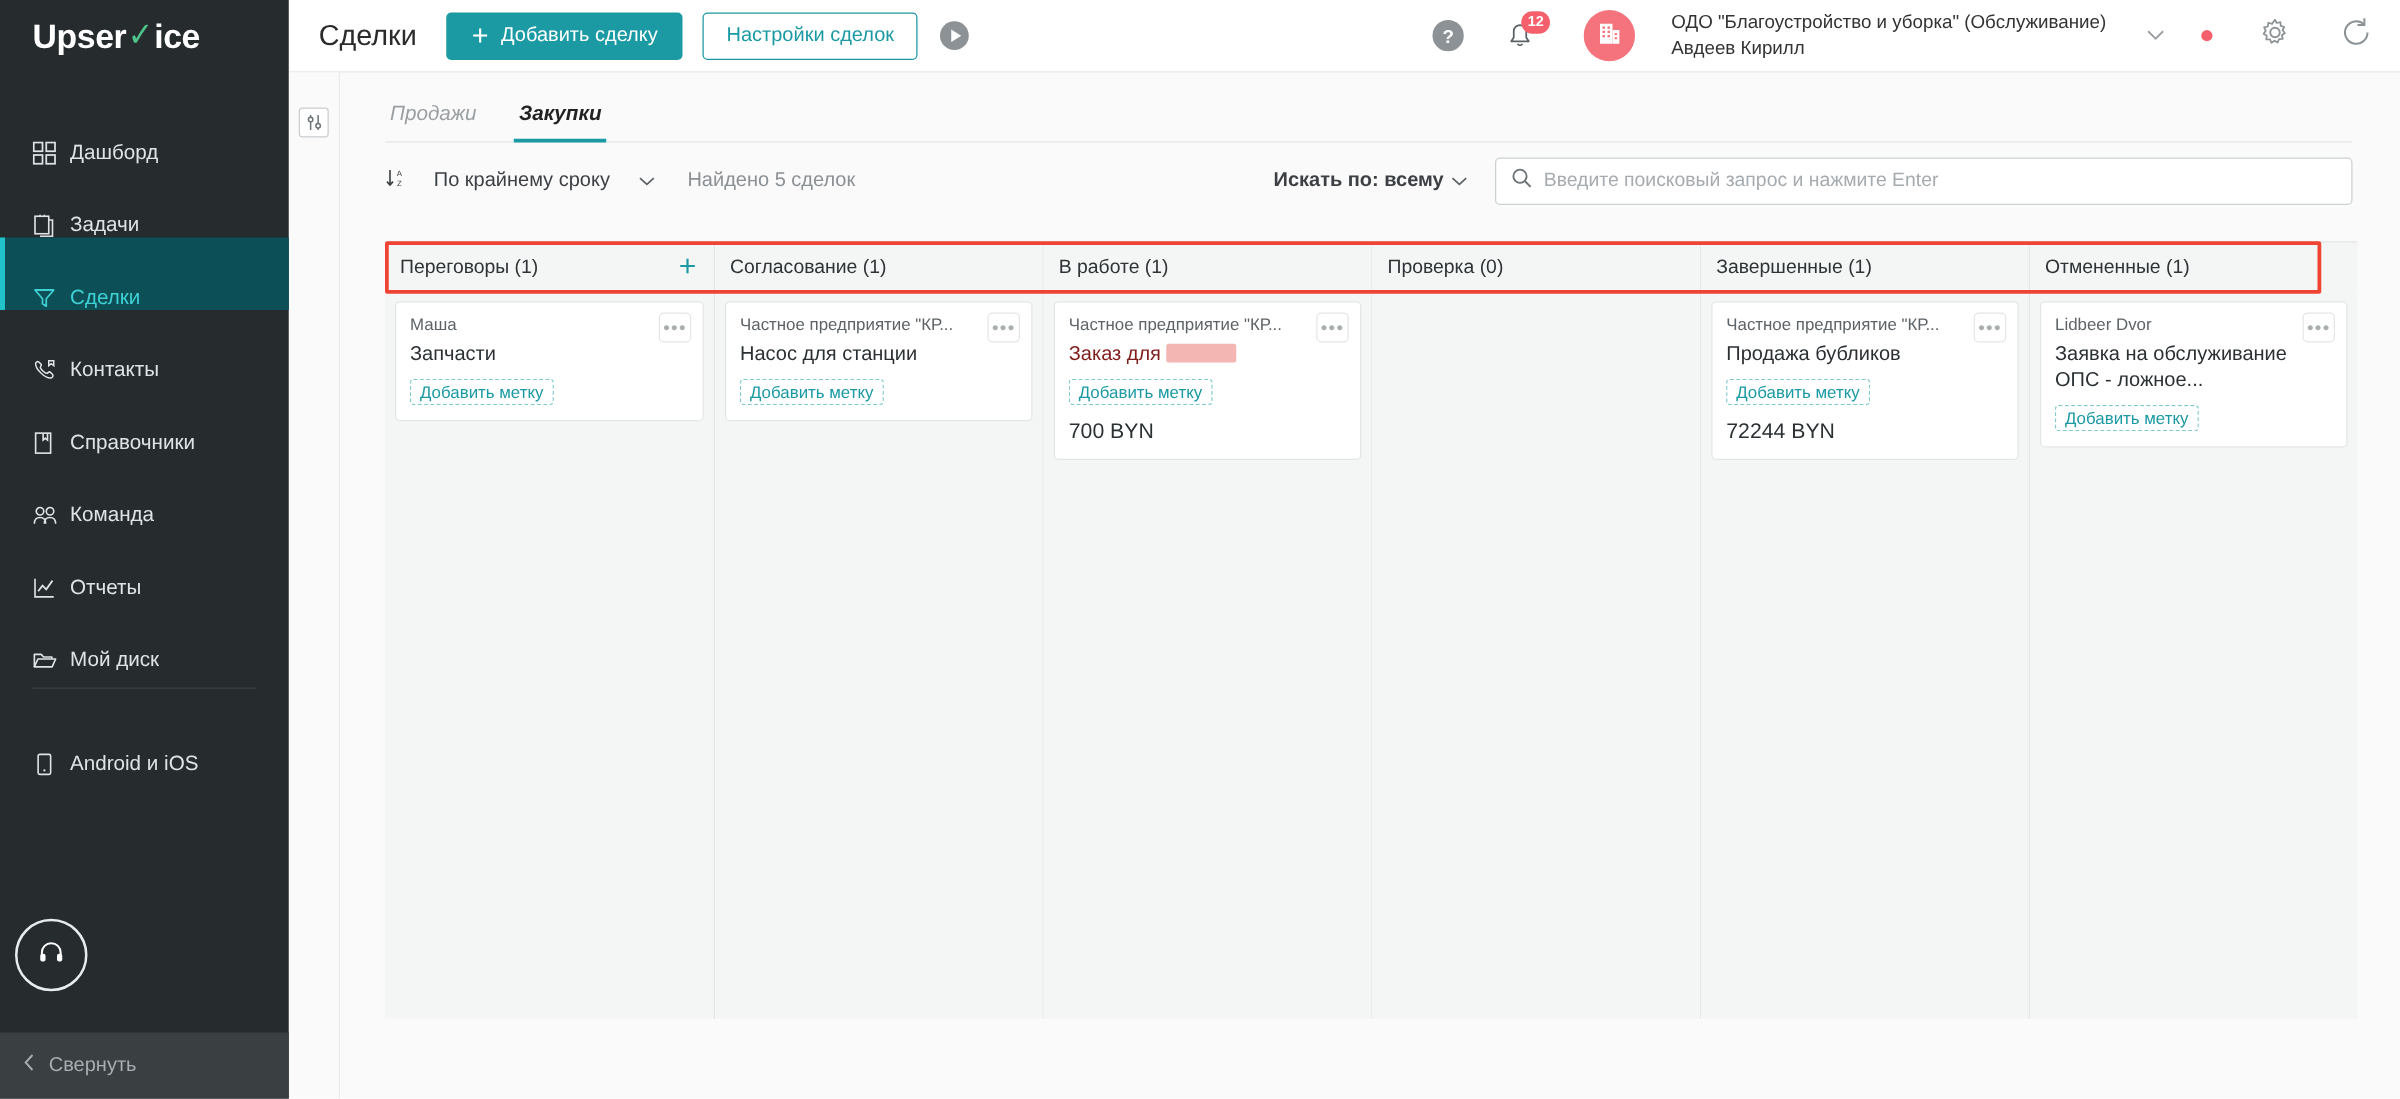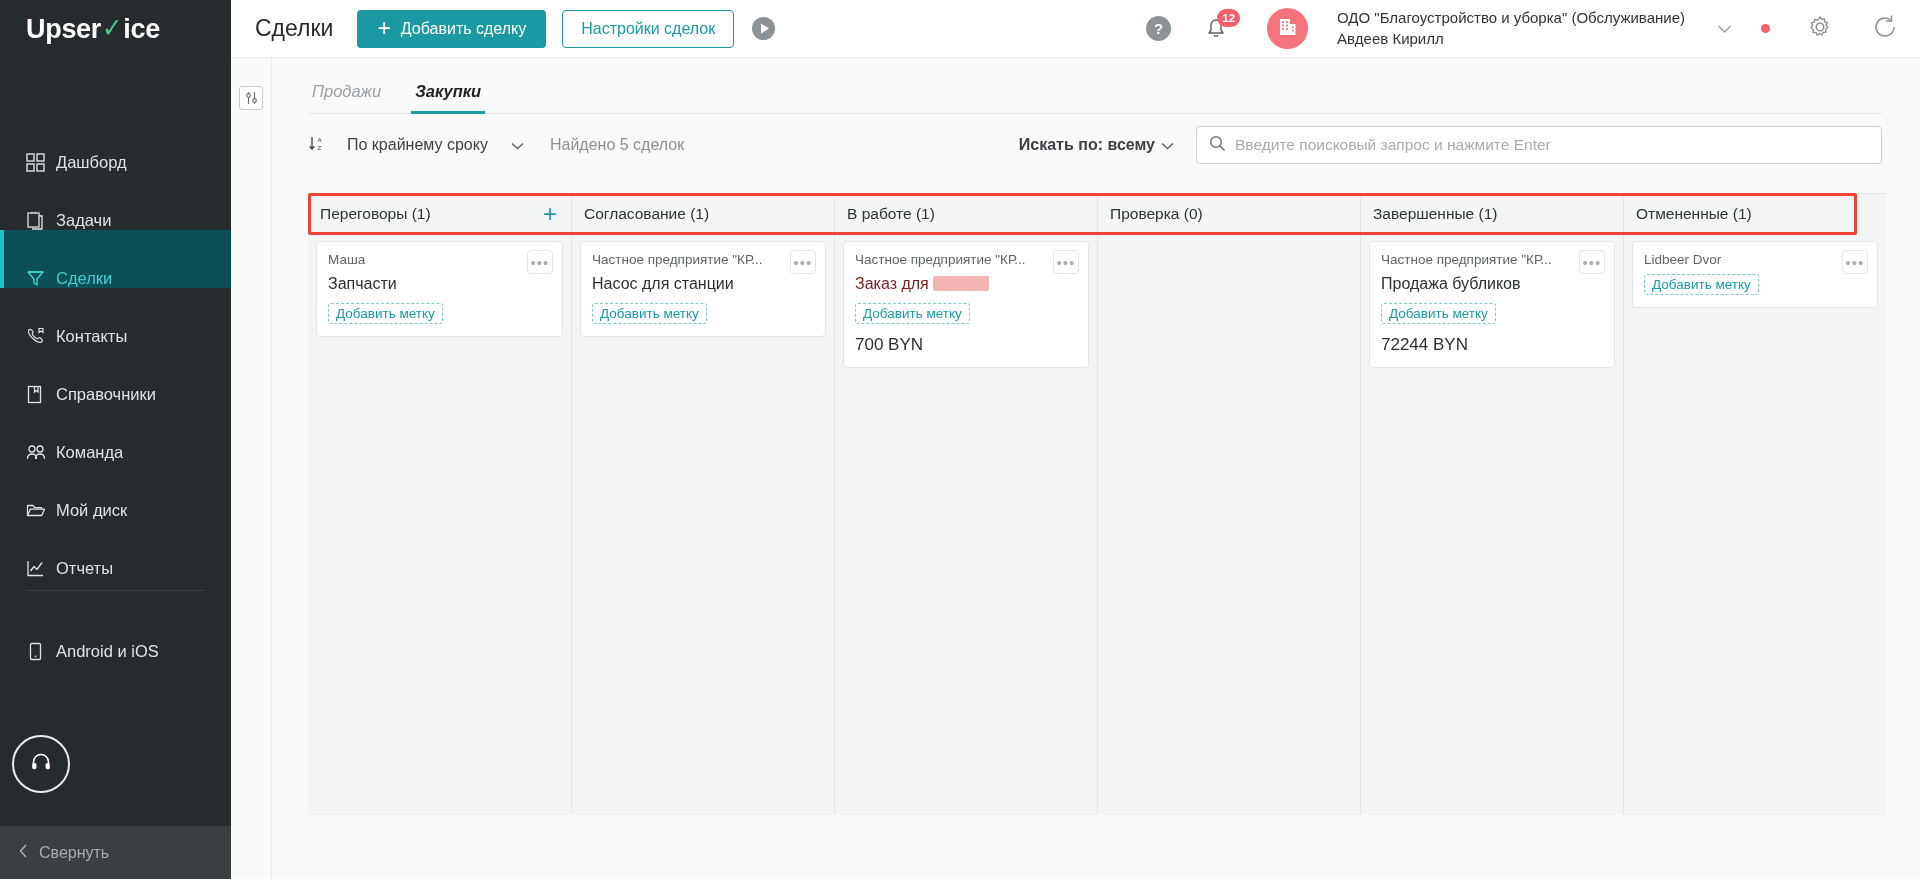--- a/index.html
+++ b/index.html
@@ -10,21 +10,20 @@
     overflow: hidden;
   }
   .app { display: flex; width: 1920px; height: 879px; }
 
   
   .sidebar {
     width: 231px; min-width: 231px; height: 879px;
     background: #262b2e;
     display: flex; flex-direction: column;
     position: relative;
-    gap: 40px;
   }
   .logo {
     height: 58px; display: flex; align-items: center;
     padding-left: 26px;
     color: #fff; font-size: 27px; font-weight: bold; letter-spacing: -0.3px;
   }
   .logo .tick { color: #4ec38a; display:inline-block; transform: translateY(-1px) scaleX(0.9); }
   .nav { margin-top: 16px; }
   .nav-item {
     display: flex; align-items: flex-end; height: 58px;
@@ -244,36 +243,36 @@
               <circle cx="14" cy="6" r="3" fill="none" stroke="#dfe3e5" stroke-width="1.3"></circle>
               <path d="M1.5 16 C1.5 12.5 3.6 11 6 11 C8.4 11 10.5 12.5 10.5 16" fill="none" stroke="#dfe3e5" stroke-width="1.3"></path>
               <path d="M9.5 16 C9.5 12.5 11.6 11 14 11 C16.4 11 18.5 12.5 18.5 16" fill="none" stroke="#dfe3e5" stroke-width="1.3"></path>
             </svg>
         </span>
         <span>Команда</span>
       </div>
 
       <div class="nav-item">
         <span class="ico">
+          <svg width="19" height="19" viewBox="0 0 19 19">
+              <path d="M2 2 V16.5 H17" fill="none" stroke="#dfe3e5" stroke-width="1.3"></path>
+              <path d="M4.5 12 L8 7.5 L11 10.5 L16 3.5" fill="none" stroke="#dfe3e5" stroke-width="1.4"></path>
+            </svg>
+        </span>
+        <span>Отчеты</span>
+      </div>
+
+      <div class="nav-item">
+        <span class="ico">
           <svg width="20" height="19" viewBox="0 0 20 19">
               <path d="M1.5 14.5 V4.5 H7 L8.8 6.6 H15.5 V8" fill="none" stroke="#dfe3e5" stroke-width="1.3" stroke-linejoin="round"></path>
               <path d="M1.5 14.5 L4.3 8.2 H18.5 L15.7 14.5 Z" fill="none" stroke="#dfe3e5" stroke-width="1.3" stroke-linejoin="round"></path>
             </svg>
         </span>
         <span>Мой диск</span>
-      </div>
-
-      <div class="nav-item">
-        <span class="ico">
-          <svg width="19" height="19" viewBox="0 0 19 19">
-              <path d="M2 2 V16.5 H17" fill="none" stroke="#dfe3e5" stroke-width="1.3"></path>
-              <path d="M4.5 12 L8 7.5 L11 10.5 L16 3.5" fill="none" stroke="#dfe3e5" stroke-width="1.4"></path>
-            </svg>
-        </span>
-        <span>Отчеты</span>
       </div>
 
       <div class="nav-sep"></div>
 
       <div class="nav-item">
         <span class="ico">
           <svg width="19" height="19" viewBox="0 0 19 19">
               <rect x="4.5" y="1.5" width="10" height="16" rx="1.3" fill="none" stroke="#dfe3e5" stroke-width="1.3"></rect>
               <circle cx="9.5" cy="14.3" r="0.9" fill="#dfe3e5"></circle>
             </svg>
@@ -517,20 +516,21 @@
               </div>
 
               <div class="col">
                 <div class="col-head">
                   <span>Отмененные (1)</span>
                 </div>
                 <div class="col-body">
                   <div class="card">
                     <div class="card-menu">•••</div>
                     <div class="card-sub">Lidbeer Dvor</div>
+                    <div class="card-title">Заявка на обслуживание ОПС - ложное...</div>
                     <span class="tag-add">Добавить метку</span>
                   </div>
                 </div>
               </div>
 
             </div>
           </div>
         </div>
 
       </div>

